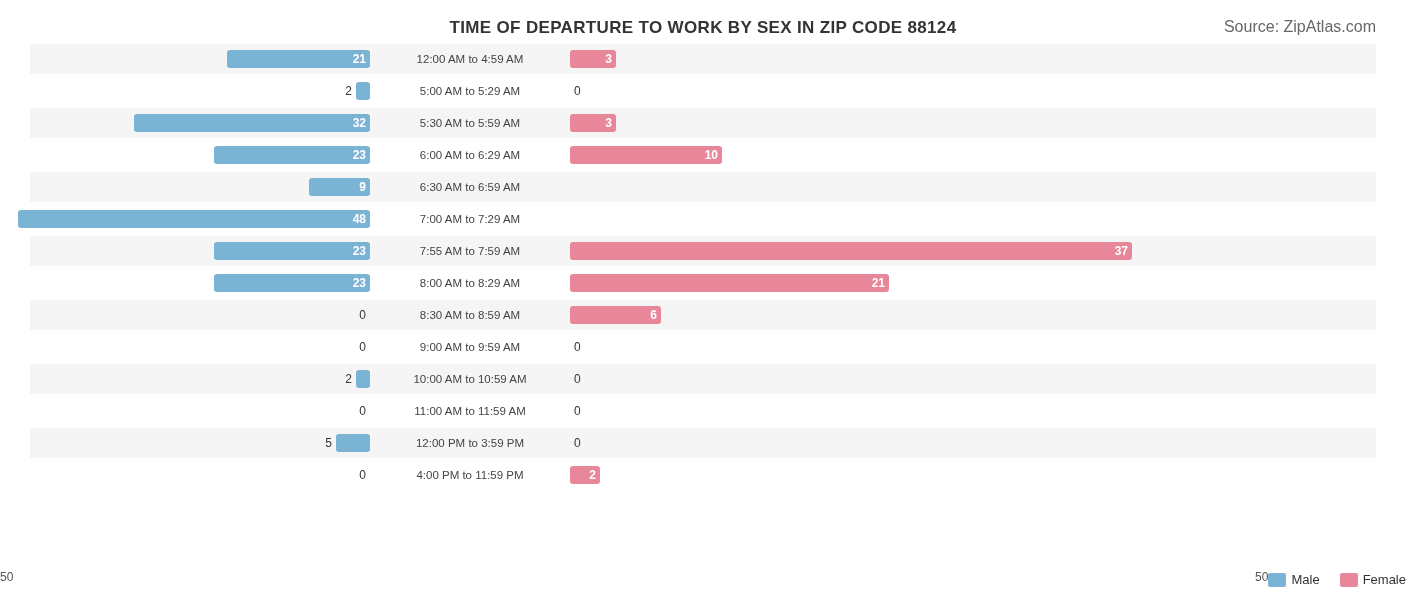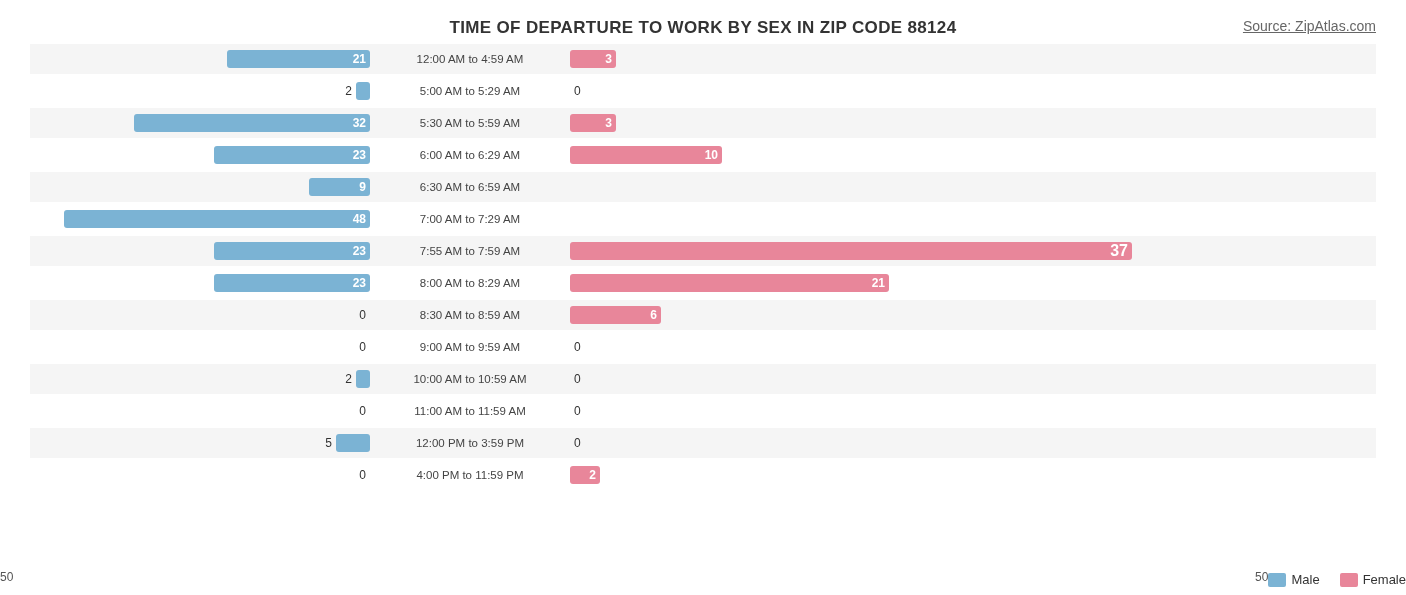--- a/index.html
+++ b/index.html
@@ -21,23 +21,22 @@
       font-weight: bold;
       color: #333;
       text-align: center;
       margin-bottom: 6px;
       letter-spacing: 0.02em;
     }
     .source-text {
       position: absolute;
       top: 18px;
       right: 30px;
-      font-size: 14px;
+      font-size: 16px;
       color: #666;
-      text-decoration: underline;
     }
     .chart-area {
       position: relative;
       width: 100%;
       height: calc(100% - 60px);
     }
     .row {
       display: flex;
       align-items: center;
       height: 30px;
@@ -187,36 +186,36 @@
       <div class="row" style="background: rgb(245, 245, 245);">
         <div class="left-bar-area" style="width: 340px;">
           <div class="left-bar" style="width: 61px; right: 0px; top: 50%; transform: translateY(-50%);">
             <span style="font-size: 12px; position: absolute; top: 50%; transform: translateY(-50%); right: 4px; color: rgb(255, 255, 255); font-weight: bold;">9</span>
           </div>
         </div>
         <div class="label-cell" style="width: 200px;">6:30 AM to 6:59 AM</div>
       </div>
       <div class="row" style="background: rgb(255, 255, 255);">
         <div class="left-bar-area" style="width: 340px;">
-          <div class="left-bar" style="width: 306px; right: 0px; top: 50%; transform: translateY(-50%);">
+          <div class="left-bar" style="width: 352px; right: 0px; top: 50%; transform: translateY(-50%);">
             <span style="font-size: 12px; position: absolute; top: 50%; transform: translateY(-50%); right: 4px; color: rgb(255, 255, 255); font-weight: bold;">48</span>
           </div>
         </div>
         <div class="label-cell" style="width: 200px;">7:00 AM to 7:29 AM</div>
       </div>
       <div class="row" style="background: rgb(245, 245, 245);">
         <div class="left-bar-area" style="width: 340px;">
           <div class="left-bar" style="width: 156px; right: 0px; top: 50%; transform: translateY(-50%);">
             <span style="font-size: 12px; position: absolute; top: 50%; transform: translateY(-50%); right: 4px; color: rgb(255, 255, 255); font-weight: bold;">23</span>
           </div>
         </div>
         <div class="label-cell" style="width: 200px;">7:55 AM to 7:59 AM</div>
         <div class="right-bar-area" style="width: 760px; flex-shrink: 0;">
           <div class="right-bar" style="width: 562px; left: 0px; top: 50%; transform: translateY(-50%);">
-            <span style="font-size: 16px; position: absolute; top: 50%; transform: translateY(-50%); right: 4px; left: auto; color: rgb(255, 255, 255); font-weight: bold;">37</span>
+            <span style="font-size: 12px; position: absolute; top: 50%; transform: translateY(-50%); right: 4px; left: auto; color: rgb(255, 255, 255); font-weight: bold;">37</span>
           </div>
         </div>
       </div>
       <div class="row" style="background: rgb(255, 255, 255);">
         <div class="left-bar-area" style="width: 340px;">
           <div class="left-bar" style="width: 156px; right: 0px; top: 50%; transform: translateY(-50%);">
             <span style="font-size: 12px; position: absolute; top: 50%; transform: translateY(-50%); right: 4px; color: rgb(255, 255, 255); font-weight: bold;">23</span>
           </div>
         </div>
         <div class="label-cell" style="width: 200px;">8:00 AM to 8:29 AM</div>

